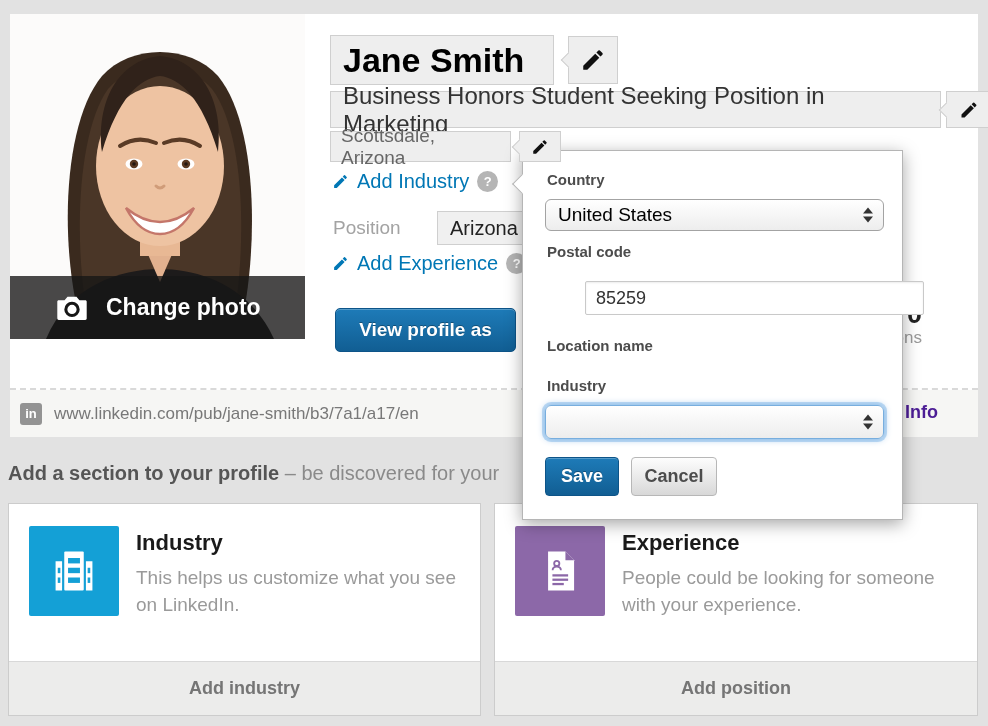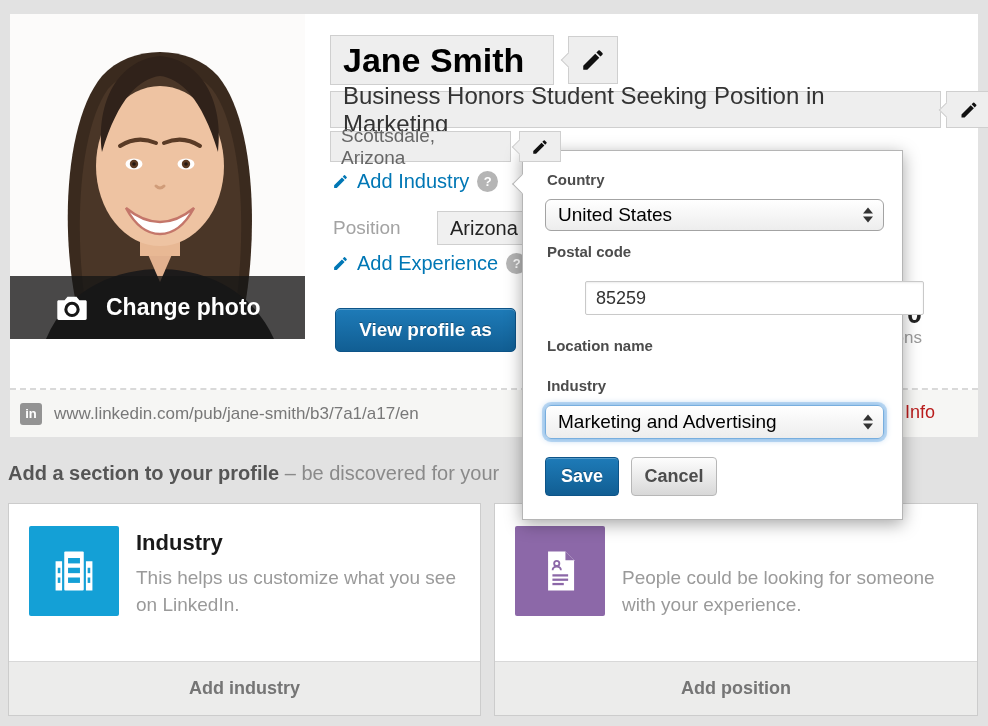--- a/index.html
+++ b/index.html
@@ -58,21 +58,21 @@
   .connections { position:absolute; left:845px; top:286px; width:100px; text-align:right; padding-right:33px; }
   .connections .num { font-size:27px; font-weight:bold; color:#222; line-height:28px; }
   .connections .lbl { font-size:17px; color:#9a9a9a; }
 
   .dash-sep { position:absolute; left:0; top:374px; width:968px; border-top:2px dashed #d9d9d9; }
   .url-strip { position:absolute; left:0; top:376px; width:968px; height:47px; background:#f6f6f4;
                display:flex; align-items:center; }
   .in-badge { width:22px; height:22px; margin-left:10px; border-radius:3px; background:#939393;
               color:#fff; font-size:13px; font-weight:bold; display:flex; align-items:center; justify-content:center; }
   .url-text { margin-left:12px; font-size:17px; color:#787878; cursor:pointer; }
-  .info-tab { position:absolute; left:895px; top:12px; font-size:18px; color:#b91c1c; cursor:pointer; }
+  .info-tab { position:absolute; left:895px; top:12px; font-size:18px; color:#4c1d95; cursor:pointer;font-weight:bold; }
 
   
   .section-heading { position:absolute; left:8px; top:462px; font-size:20px; color:#8a8a8a; }
   .section-heading b { color:#555; }
 
   
   .add-card { position:absolute; top:503px; height:213px; background:#fff; border:1px solid #cccccc; }
   .add-card.c1 { left:8px;   width:473px; }
   .add-card.c2 { left:494px; width:484px; }
   .card-icon { position:absolute; left:20px; top:22px; width:90px; height:90px; border-radius:2px;
@@ -232,20 +232,21 @@
       <svg width="52" height="52" viewBox="0 0 48 48">
         <path d="M13 6 h16 l8 8 v28 h-24 z" fill="#fff"></path>
         <path d="M29 6 l8 8 h-8 z" fill="#8c68a8"></path>
         <circle cx="21" cy="17" r="2.4" fill="none" stroke="#8c68a8" stroke-width="1.7"></circle>
         <path d="M17.2 23.4 c0-2.2 1.7-3.4 3.8-3.4 s3.8 1.2 3.8 3.4" fill="none" stroke="#8c68a8" stroke-width="1.7"></path>
         <rect x="17" y="27" width="14.5" height="2.1" fill="#8c68a8"></rect>
         <rect x="17" y="31" width="14.5" height="2.1" fill="#8c68a8"></rect>
         <rect x="17" y="35" width="10.5" height="2.1" fill="#8c68a8"></rect>
       </svg>
     </div>
+    <div class="card-title">Experience</div>
     <div class="card-desc">People could be looking for someone with your experience.</div>
     <div class="card-footer">Add position</div>
   </div>
 
   <div class="popup">
     <div class="popup-notch"></div>
 
     <label style="left:24px; top:20px;">Country</label>
     <div class="select" style="left:22px; top:48px; width:339px;">
       <span>United States</span>
@@ -255,21 +256,20 @@
         </span>
     </div>
 
     <label style="left:24px; top:92px;">Postal code</label>
     <input class="text-input" style="left: 22px; top: 130px; width: 339px; margin-left: 40px;" type="text" value="85259">
 
     <label style="left:24px; top:186px;">Location name</label>
 
     <label style="left:24px; top:226px;">Industry</label>
     <div class="select focused" style="left:22px; top:254px; width:339px; height:34px;">
-      <span>Marketing and Advertising</span>
       <span class="sel-arrows">
           <i class="up"></i>
           <i class="down"></i>
         </span>
     </div>
 
     <div class="btn-primary save-btn">Save</div>
     <div class="cancel-btn">Cancel</div>
   </div>
 

